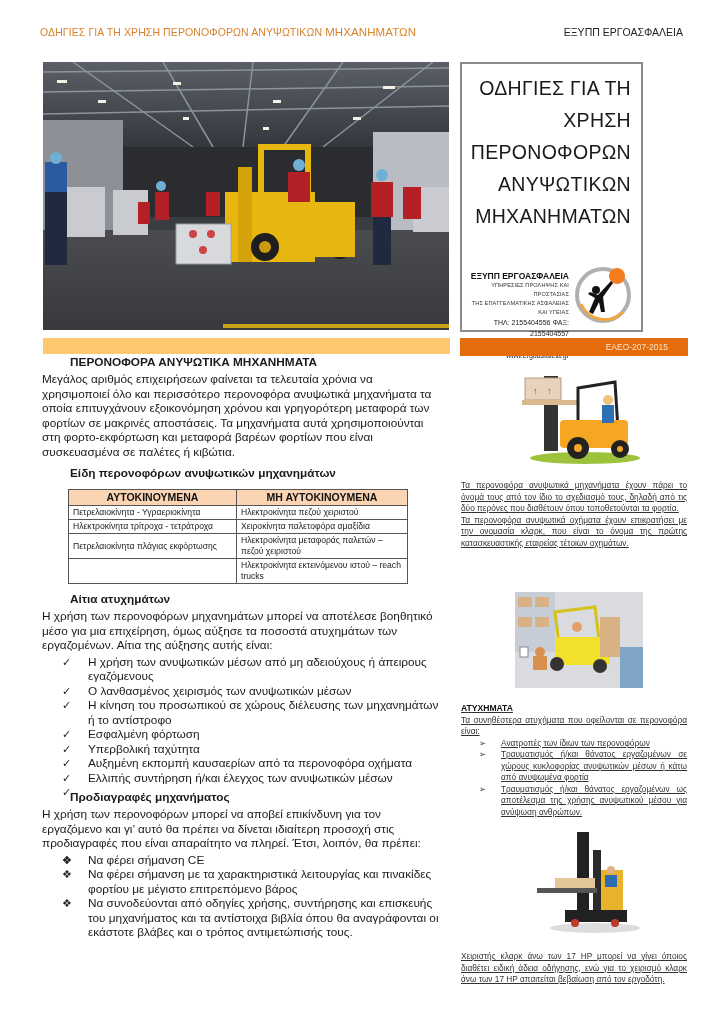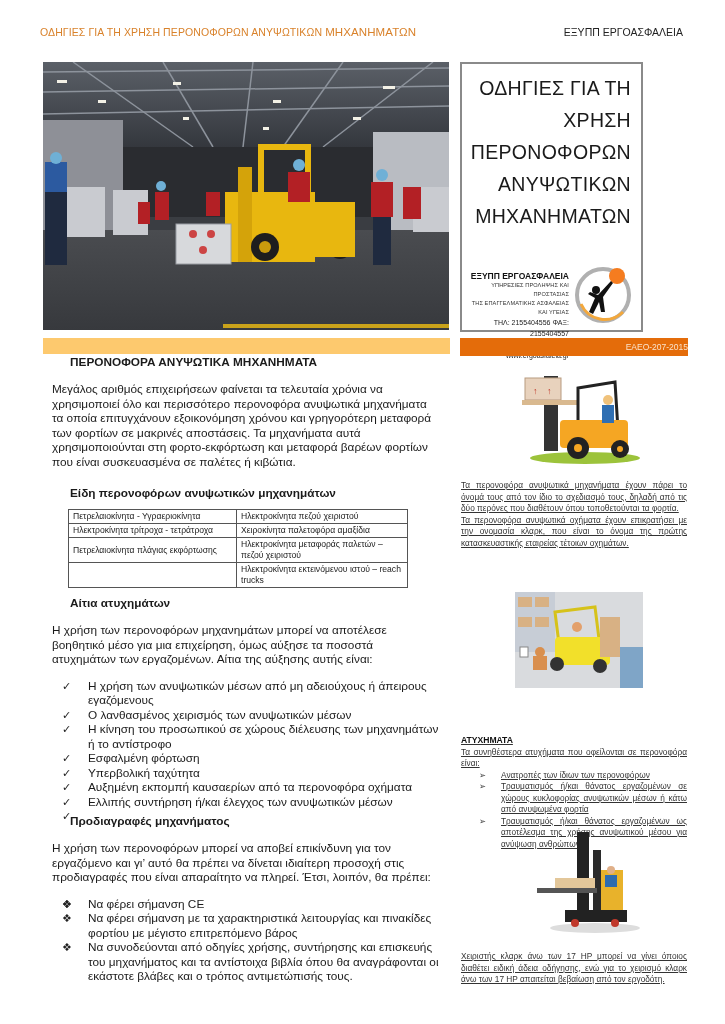--- a/index.html
+++ b/index.html
@@ -17,26 +17,26 @@
   
   .cover { position: absolute; left: 460px; top: 62px; width: 183px; height: 270px; border: 2px solid #8a8a8a; background: #fff; }
   .cover-title { position: absolute; right: 10px; top: 8px; text-align: right; font-size: 19.5px; line-height: 32px; color: #1a1a1a; letter-spacing: 0.3px; }
   .cover-org { position: absolute; right: 72px; top: 207px; text-align: right; }
   .cover-org .org-name { font-size: 8.5px; font-weight: bold; color: #111; }
   .cover-org .line { font-size: 5.6px; color: #333; line-height: 9px; letter-spacing: 0.1px; }
   .cover-org .contact { font-size: 7px; color: #222; line-height: 11px; }
   .logo { position: absolute; right: 8px; top: 200px; width: 60px; height: 60px; }
 
   .bar-left { position: absolute; left: 43px; top: 338px; width: 407px; height: 16px; background: #fdc96e; }
-  .bar-right { position: absolute; left: 460px; top: 338px; width: 228px; height: 18px; background: #e46c0a; color: #fbe3cc; font-size: 8.5px; text-align: right; padding-right: 0; line-height: 18px; }
+  .bar-right { position: absolute; left: 460px; top: 338px; width: 228px; height: 18px; background: #e46c0a; color: #fbe3cc; font-size: 8.5px; text-align: right; padding-right: 20px; line-height: 18px; }
 
   
   .main { position: absolute; left: 40px; top: 355px; width: 405px; font-size: 11.8px; line-height: 14.5px; color: #1a1a1a; }
   .main h2 { font-size: 11.8px; font-weight: bold; line-height: 15px; margin-left: 30px; }
-  .main p { margin: 12px; }
+  .main p { margin: 2px; }
   .main .gap { height: 5px; }
 
   table.types { margin: 8px 0 8px 28px; border-collapse: collapse; width: 340px; font-size: 8.6px; line-height: 11px; }
   table.types th { background: #fbd4b4; font-size: 10.5px; font-weight: bold; padding: 2px 4px; border: 1px solid #555; text-align: center; color: #111; }
   table.types td { border: 1px solid #555; padding: 1px 4px; vertical-align: middle; color: #222; }
   table.types td.l { width: 168px; }
 
   ul.list { list-style: none; margin: 0 0 0 22px; }
   ul.list li { position: relative; padding-left: 26px; }
   ul.list li .mk { position: absolute; left: 0; top: 0; font-size: 11px; color: #222; }
@@ -172,20 +172,24 @@
 <div class="bar-right">ΕΑΕΟ-207-2015</div>
 
 <div class="main">
   <h2>ΠΕΡΟΝΟΦΟΡΑ ΑΝΥΨΩΤΙΚΑ ΜΗΧΑΝΗΜΑΤΑ</h2>
   <p>Μεγάλος αριθμός επιχειρήσεων φαίνεται τα τελευταία χρόνια να χρησιμοποιεί όλο και περισσότερο περονοφόρα ανυψωτικά μηχανήματα τα οποία επιτυγχάνουν εξοικονόμηση χρόνου και γρηγορότερη μεταφορά των φορτίων σε μακρινές αποστάσεις. Τα μηχανήματα αυτά χρησιμοποιούνται στη φορτο-εκφόρτωση και μεταφορά βαρέων φορτίων που είναι συσκευασμένα σε παλέτες ή κιβώτια.</p>
   <div class="gap"></div>
   <h2>Είδη περονοφόρων ανυψωτικών μηχανημάτων</h2>
 
   <table class="types">
     <tbody>
+        <tr>
+      <th>ΑΥΤΟΚΙΝΟΥΜΕΝΑ</th>
+      <th>ΜΗ ΑΥΤΟΚΙΝΟΥΜΕΝΑ</th>
+    </tr>
     <tr>
       <td class="l">Πετρελαιοκίνητα - Υγραεριοκίνητα</td>
       <td>Ηλεκτροκίνητα πεζού χειριστού</td>
     </tr>
     <tr>
       <td class="l">Ηλεκτροκίνητα τρίτροχα - τετράτροχα</td>
       <td>Χειροκίνητα παλετοφόρα αμαξίδια</td>
     </tr>
     <tr>
       <td class="l">Πετρελαιοκίνητα πλάγιας εκφόρτωσης</td>
@@ -260,21 +264,21 @@
   <circle cx="62" cy="35" r="5" fill="#e3a06b"></circle>
   <circle cx="42" cy="72" r="7" fill="#333"></circle>
     <circle cx="85" cy="74" r="7" fill="#333"></circle>
   <g fill="#d98f4e">
       <circle cx="25" cy="60" r="5"></circle>
       <rect x="18" y="64" width="14" height="14"></rect>
     </g>
   <rect x="5" y="55" width="8" height="10" fill="#fff" stroke="#888"></rect>
 </svg>
 
-<div class="side" style="top:703px;margin-top:32px;">
+<div class="side" style="top:703px;">
   <h3>ΑΤΥΧΗΜΑΤΑ</h3>
   <p>Τα συνηθέστερα ατυχήματα που οφείλονται σε περονοφόρα είναι:</p>
   <ul>
     <li><span class="mk">➢</span><span>Ανατροπές των ίδιων των περονοφόρων</span></li>
     <li><span class="mk">➢</span><span>Τραυματισμός ή/και θάνατος εργαζομένων σε χώρους κυκλοφορίας ανυψωτικών μέσων ή κάτω από ανυψωμένα φορτία</span></li>
     <li><span class="mk">➢</span><span>Τραυματισμός ή/και θάνατος εργαζομένων ως αποτέλεσμα της χρήσης ανυψωτικού μέσου για ανύψωση ανθρώπων.</span></li>
   </ul>
 </div>
 
 <svg class="pic" style="left:535px; top:830px; width:110px; height:105px;" viewBox="0 0 110 105">

